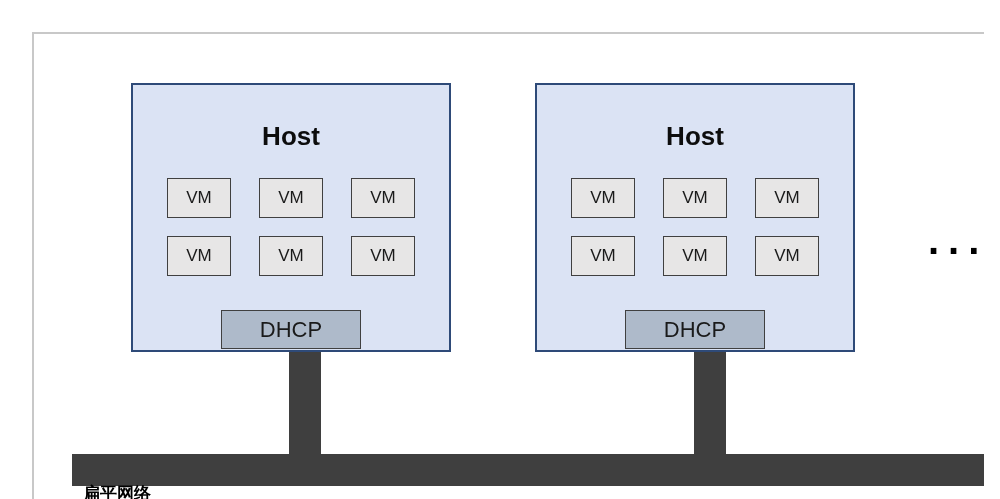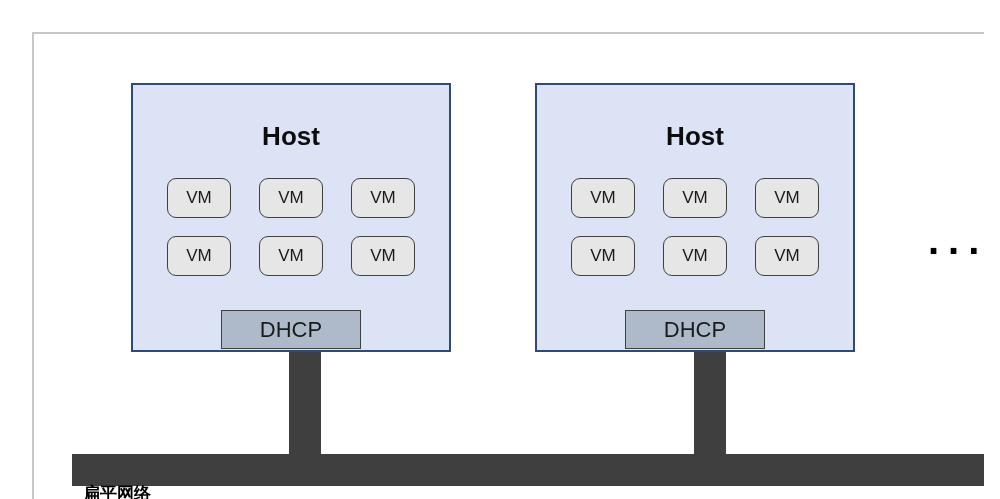--- a/index.html
+++ b/index.html
@@ -44,21 +44,21 @@
     justify-content: center;
     gap: 28px;
   }
   .vm-row-1 { top: 77px; }
   .vm-row-2 { top: 135px; }
   .vm-box {
     width: 64px;
     height: 40px;
     background: #e7e6e6;
     border: 1.5px solid #404040;
-    border-radius: 9px;
+    border-radius: 0;
     display: flex;
     align-items: center;
     justify-content: center;
     font-size: 17px;
     color: #1a1a1a;
   }
   .dhcp-row {
     position: absolute;
     top: 209px;
     left: 0;

